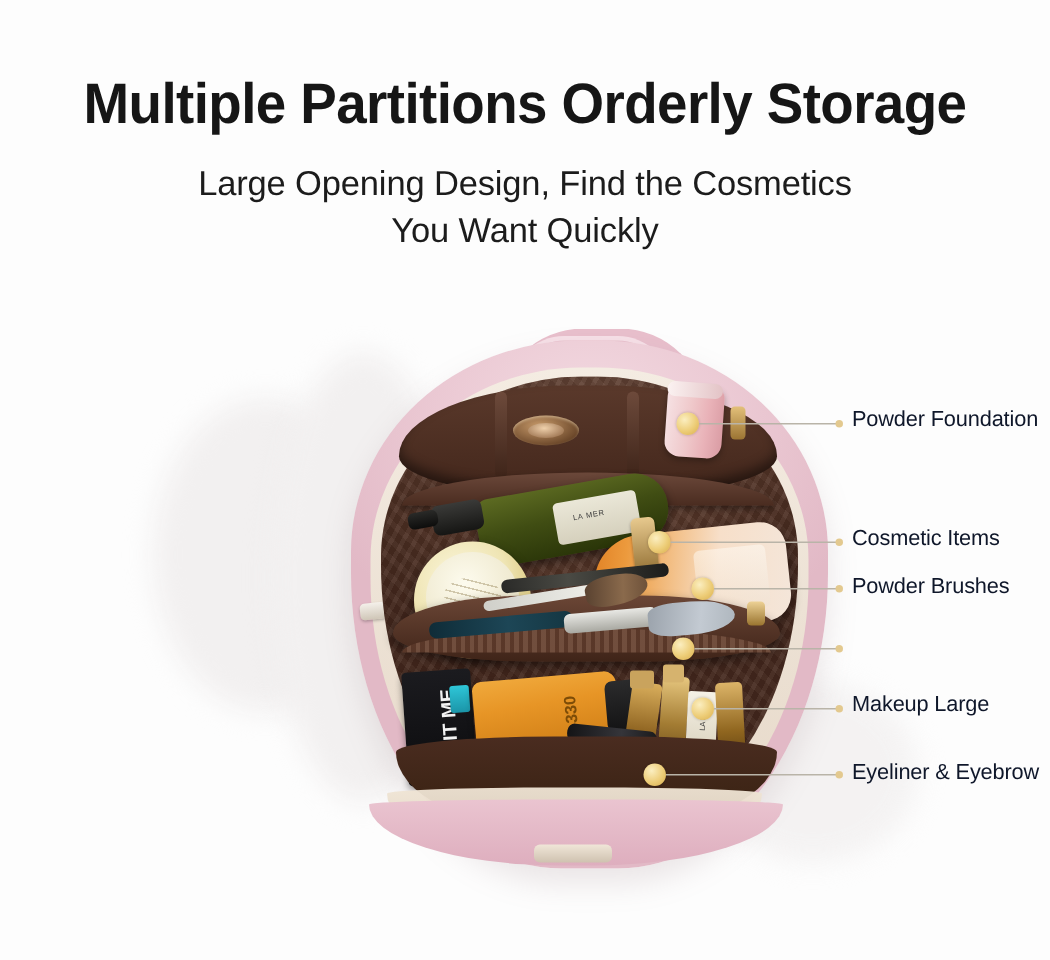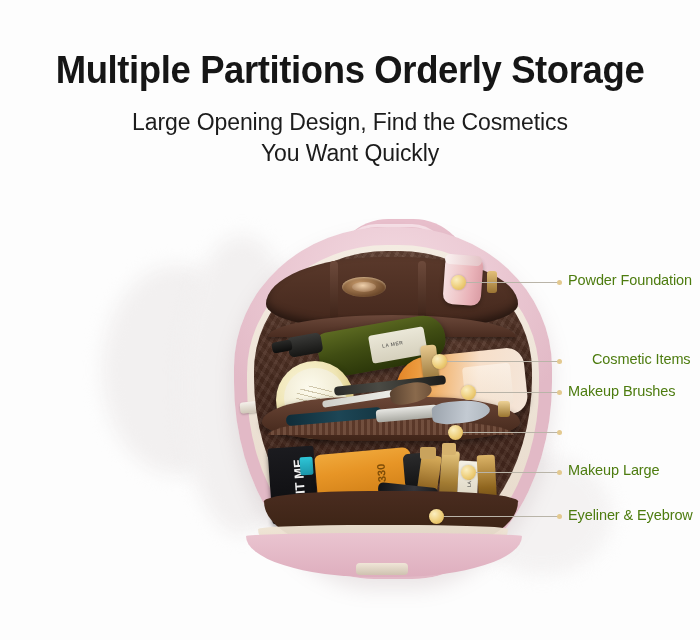--- a/index.html
+++ b/index.html
@@ -138,21 +138,21 @@
     position:absolute;width:15px;height:15px;border-radius:50%;
     background:radial-gradient(circle at 36% 32%, #fbeec0 0%, #edcd78 55%, #d9ad4b 100%);
     box-shadow:0 0 2px rgba(0,0,0,.25);
   }
   .leader{position:absolute;height:1px;background:#b9b4a8;}
   .enddot{
     position:absolute;width:5px;height:5px;border-radius:50%;
     background:#e3c98f;
   }
   .callout-label{
-    position:absolute;font-size:14.5px;color:#4d7c0f;
+    position:absolute;font-size:14.5px;color:#0f172a;
     line-height:19px;white-space:nowrap;letter-spacing:-0.1px;
   }
   .callout-label.two{white-space:normal;width:130px;}
   .callout-label .ln2{display:block;text-align:center;}
 </style>
 </head>
 <body>
 
 <div id="stage">
 
@@ -319,26 +319,26 @@
   </div>
 
   <div class="hot" style="left:451px;top:275px;"></div>
   <div class="leader" style="left:466px;top:282px;width:92px;"></div>
   <div class="enddot" style="left:557px;top:280px;"></div>
   <div class="callout-label" style="left:568px;top:271px;">Powder Foundation</div>
 
   <div class="hot" style="left:432px;top:354px;"></div>
   <div class="leader" style="left:447px;top:361px;width:111px;"></div>
   <div class="enddot" style="left:557px;top:359px;"></div>
-  <div class="callout-label" style="left:568px;top:350px;margin-left:24px;">Cosmetic Items</div>
+  <div class="callout-label" style="left:568px;top:350px;">Cosmetic Items</div>
 
   <div class="hot" style="left:461px;top:385px;"></div>
   <div class="leader" style="left:476px;top:392px;width:82px;"></div>
   <div class="enddot" style="left:557px;top:390px;"></div>
-  <div class="callout-label" style="left:568px;top:382px;">Makeup Brushes</div>
+  <div class="callout-label" style="left:568px;top:382px;">Powder Brushes</div>
 
   <div class="hot" style="left:448px;top:425px;"></div>
   <div class="leader" style="left:463px;top:432px;width:95px;"></div>
   <div class="enddot" style="left:557px;top:430px;"></div>
 
   <div class="hot" style="left:461px;top:465px;"></div>
   <div class="leader" style="left:476px;top:472px;width:82px;"></div>
   <div class="enddot" style="left:557px;top:470px;"></div>
   <div class="callout-label" style="left:568px;top:461px;">Makeup Large</div>
 

